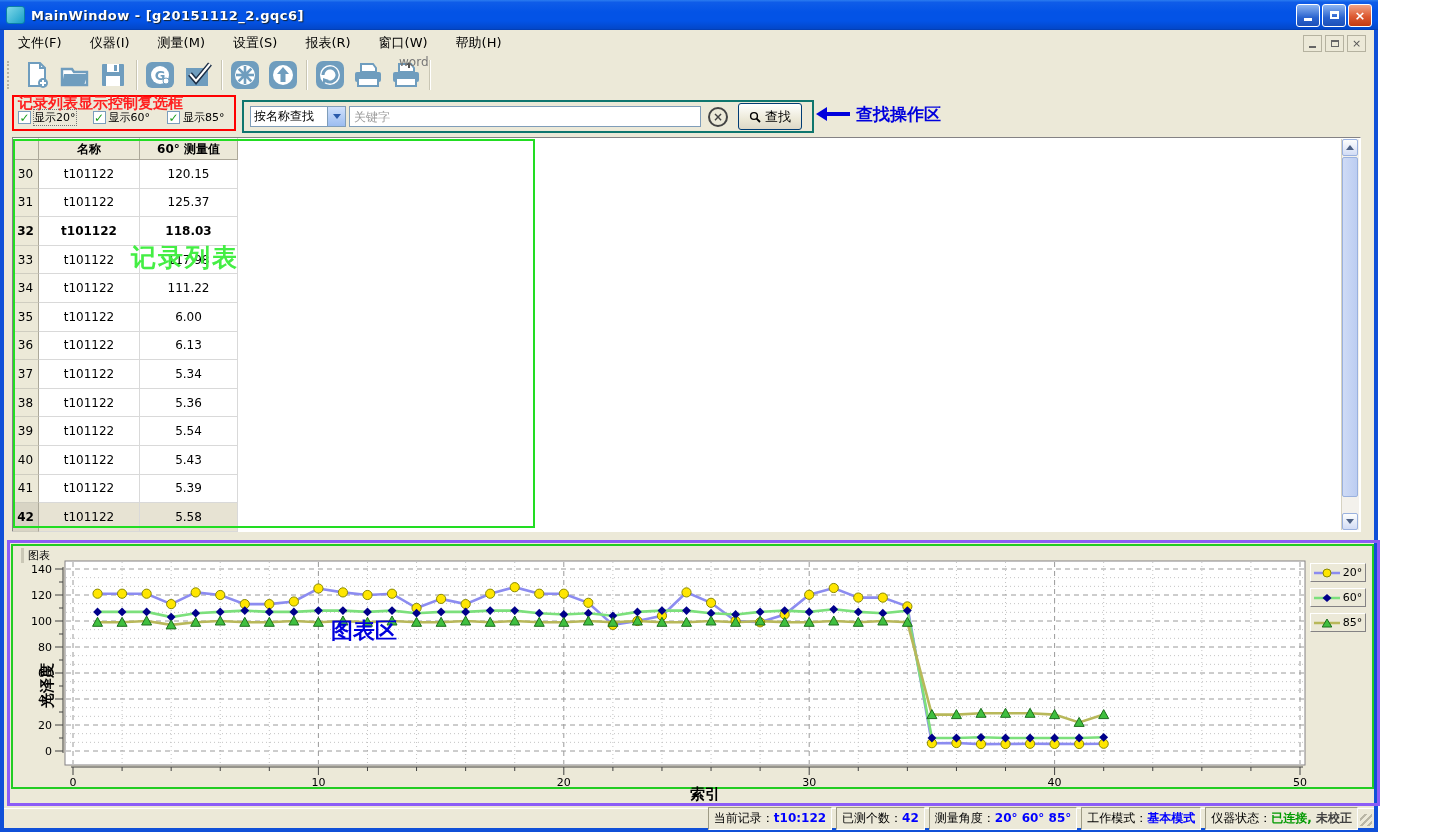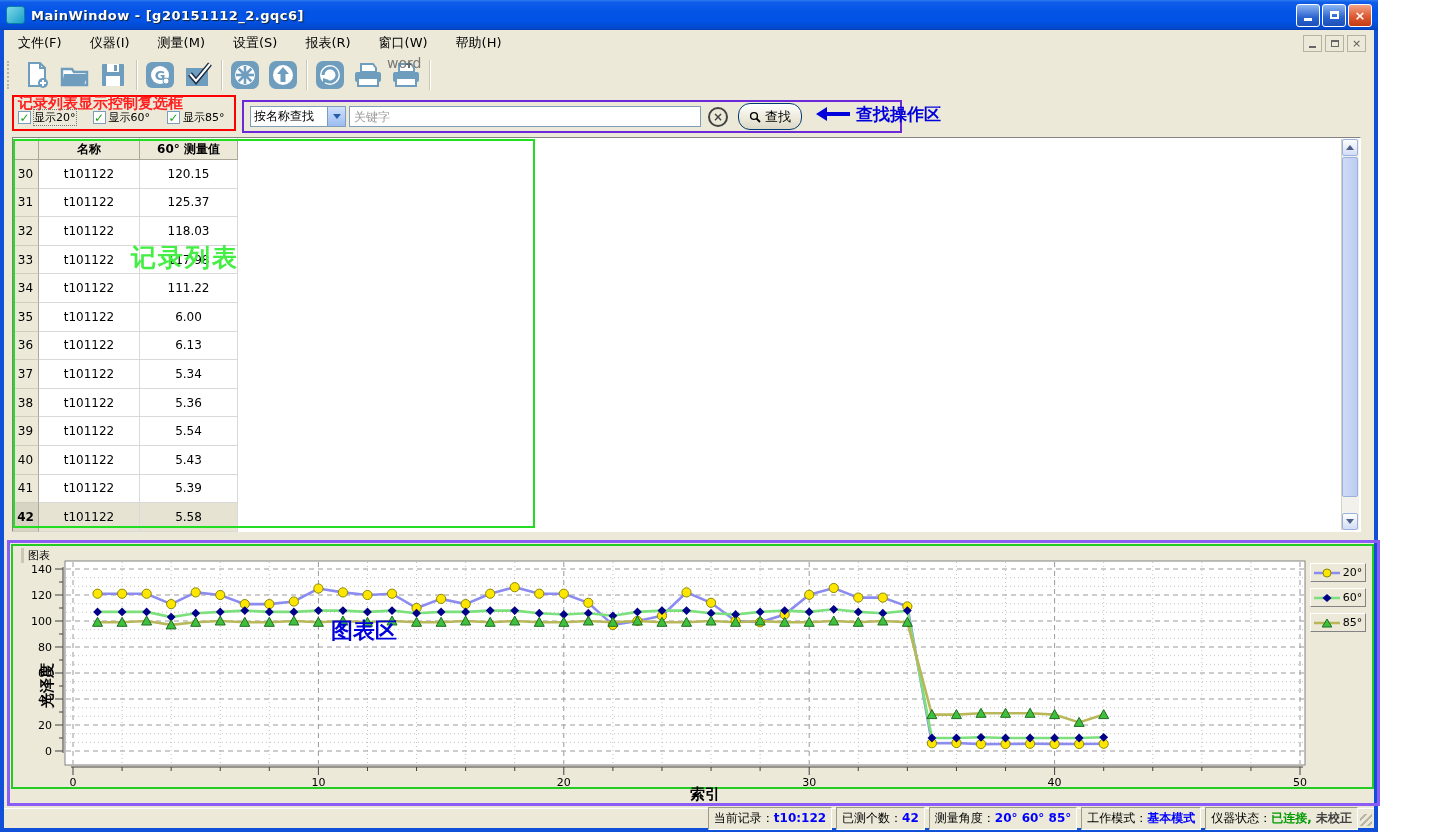--- a/index.html
+++ b/index.html
@@ -26,39 +26,39 @@
   .menu-item{padding:4px 14px;font-size:13px;cursor:default;}
   .mdibtns{margin-left:auto;display:flex;gap:3px;padding-right:8px;align-items:center;}
   .mdib{width:17px;height:15px;border:1px solid #b5b2a0;background:#ece9d8;display:flex;align-items:center;justify-content:center;color:#555;font-size:11px;line-height:1;}
   .mg-min{width:7px;height:2px;background:#666;margin-top:8px;}
   .mg-res{width:8px;height:7px;border:1px solid #666;border-top-width:2px;box-sizing:border-box;}
   
   .toolbar{position:absolute;left:0;top:56px;width:1370px;height:38px;background:#ece9d8;display:flex;align-items:center;border-bottom:1px solid #cbc8b6;}
   .tb-grip{width:5px;height:28px;margin:0 4px 0 3px;border-left:2px dotted #b7b4a2;}
   .tb-btn{width:38px;height:34px;display:flex;align-items:center;justify-content:center;position:relative;}
   .tb-sep{width:1px;height:30px;background:#c9c6b4;margin:0 4px;box-shadow:1px 0 0 #fff;}
-  .tb-word{position:absolute;top:-3px;left:0;font-size:14px;color:#777;}
+  .tb-word{position:absolute;top:-3px;left:12px;font-size:12px;color:#777;}
   
   .filterrow{position:absolute;left:0;top:94px;width:1370px;height:43px;background:#ece9d8;}
   .redbox{position:absolute;left:8px;top:1px;width:224px;height:36px;border:2px solid #ff0000;box-sizing:border-box;}
   .red-label{position:absolute;left:14px;top:0px;font-size:15px;font-weight:bold;color:#ff2020;white-space:nowrap;}
   .cbrow{position:absolute;left:14px;top:16px;display:flex;gap:17px;align-items:center;}
   .cbitem{display:flex;align-items:center;gap:3px;}
   .cbbox{width:13px;height:13px;background:#fff;border:1px solid #7b9ebd;box-sizing:border-box;display:flex;align-items:center;justify-content:center;color:#1fa01f;font-weight:bold;font-size:12px;line-height:1;}
   .cblabel{font-size:11px;}
   .cbitem.focused .cblabel{outline:1px dotted #777;}
-  .searchbox{position:absolute;left:238px;top:6px;width:660px;height:33px;border:2px solid #6d28d9;box-sizing:border-box;background:#ece9d8;display:flex;align-items:center;padding-left:6px;}
+  .searchbox{position:absolute;left:238px;top:6px;width:572px;height:33px;border:2px solid #0f766e;box-sizing:border-box;background:#ece9d8;display:flex;align-items:center;padding-left:6px;}
   .combo{width:96px;height:21px;background:#fff;border:1px solid #7f9db9;display:flex;align-items:center;box-sizing:border-box;}
   .combo-text{flex:1;font-size:12px;padding-left:3px;white-space:nowrap;}
   .combo-btn{width:17px;height:19px;background:linear-gradient(to bottom,#cfe0fb,#9cbdf0);border-left:1px solid #7f9db9;display:flex;align-items:center;justify-content:center;}
   .combo-arrow{width:0;height:0;border:4px solid transparent;border-top:5px solid #2a5aaa;margin-top:4px;}
   .searchinput{width:352px;height:21px;margin-left:3px;border:1px solid #7f9db9;font-size:12px;padding:0 4px;box-sizing:border-box;font-family:"DejaVu Sans",sans-serif;}
   .searchinput::placeholder{color:#9a9a9a;}
   .clearbtn{width:20px;height:20px;border:2px solid #444;border-radius:50%;margin-left:7px;display:flex;align-items:center;justify-content:center;font-size:12px;font-weight:bold;color:#444;box-sizing:border-box;background:#ece9d8;}
-  .findbtn{width:62px;height:25px;margin-left:10px;border:1px solid #003c74;border-radius:12px;background:linear-gradient(to bottom,#ffffff,#ece9d8 60%,#dcd8c8);display:flex;align-items:center;justify-content:center;gap:4px;font-size:13px;}
+  .findbtn{width:62px;height:25px;margin-left:10px;border:1px solid #003c74;border-radius:3px;background:linear-gradient(to bottom,#ffffff,#ece9d8 60%,#dcd8c8);display:flex;align-items:center;justify-content:center;gap:4px;font-size:13px;}
   .mag{width:12px;height:12px;}
   .annot-arrow{position:absolute;left:816px;top:18px;width:30px;height:0;border-top:4px solid #0000dd;}
   .annot-arrow::before{content:"";position:absolute;left:-11px;top:-9px;border:7px solid transparent;border-right:11px solid #0000dd;}
   .annot-search{position:absolute;left:852px;top:9px;font-size:17px;font-weight:bold;color:#0000dd;}
   
   .recordpanel{position:absolute;left:8px;top:137px;width:1349px;height:395px;background:#fff;
     border:1px solid;border-color:#848284 #fff #fff #848284;box-sizing:border-box;}
   .grid{position:absolute;left:0;top:0;}
   .gh{display:flex;}
   .gh .cell{background:#ece9d8;border-right:1px solid #aca899;border-bottom:1px solid #aca899;border-top:1px solid #fff;
@@ -283,21 +283,21 @@
       <div class="grow" style="height: 28.6px;">
             <div class="rnum c0">30</div>
             <div class="cell c1">t101122</div>
             <div class="cell c2">120.15</div>
           </div>
           <div class="grow" style="height: 28.6px;">
             <div class="rnum c0">31</div>
             <div class="cell c1">t101122</div>
             <div class="cell c2">125.37</div>
           </div>
-          <div class="grow" style="height: 28.6px;">
+          <div class="grow" style="height: 28.6px; font-weight: bold;">
             <div class="rnum c0">32</div>
             <div class="cell c1">t101122</div>
             <div class="cell c2">118.03</div>
           </div>
           <div class="grow" style="height: 28.6px;">
             <div class="rnum c0">33</div>
             <div class="cell c1">t101122</div>
             <div class="cell c2">117.98</div>
           </div>
           <div class="grow" style="height: 28.6px;">

